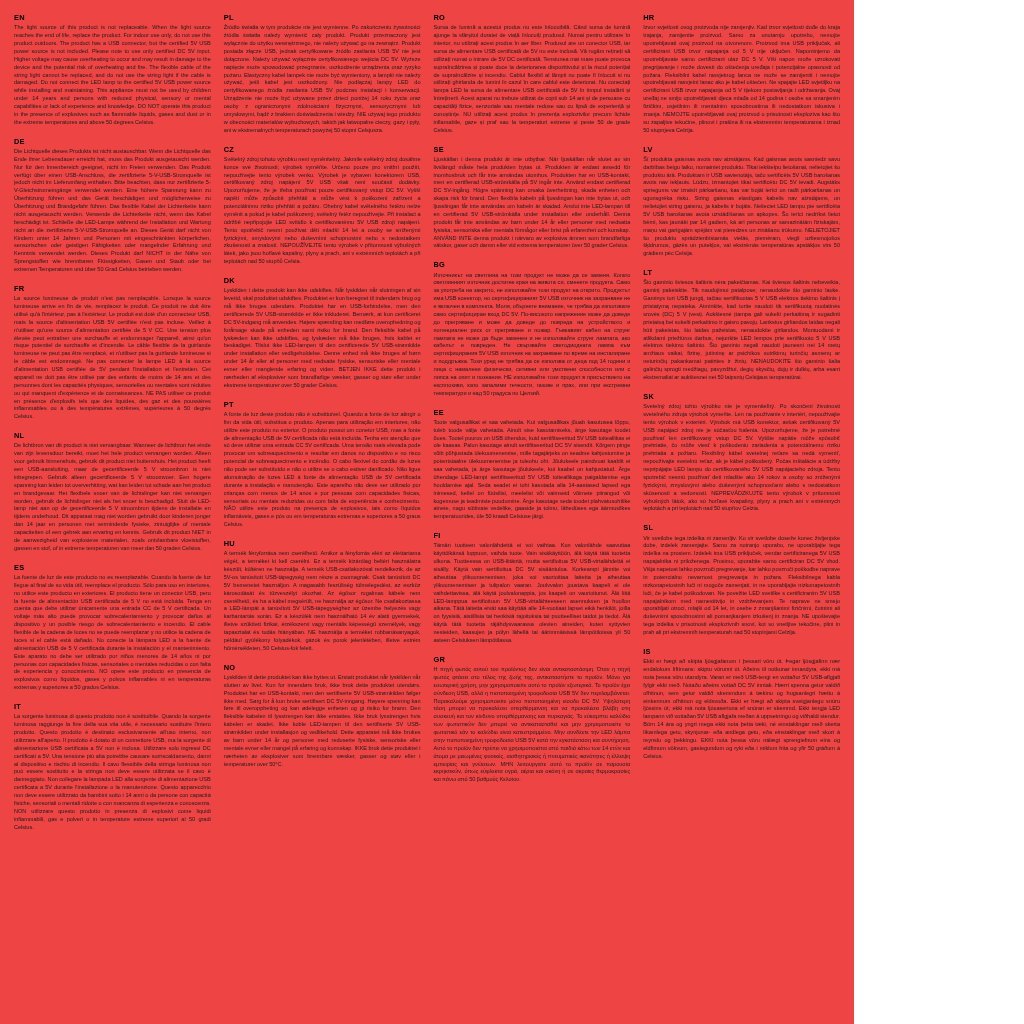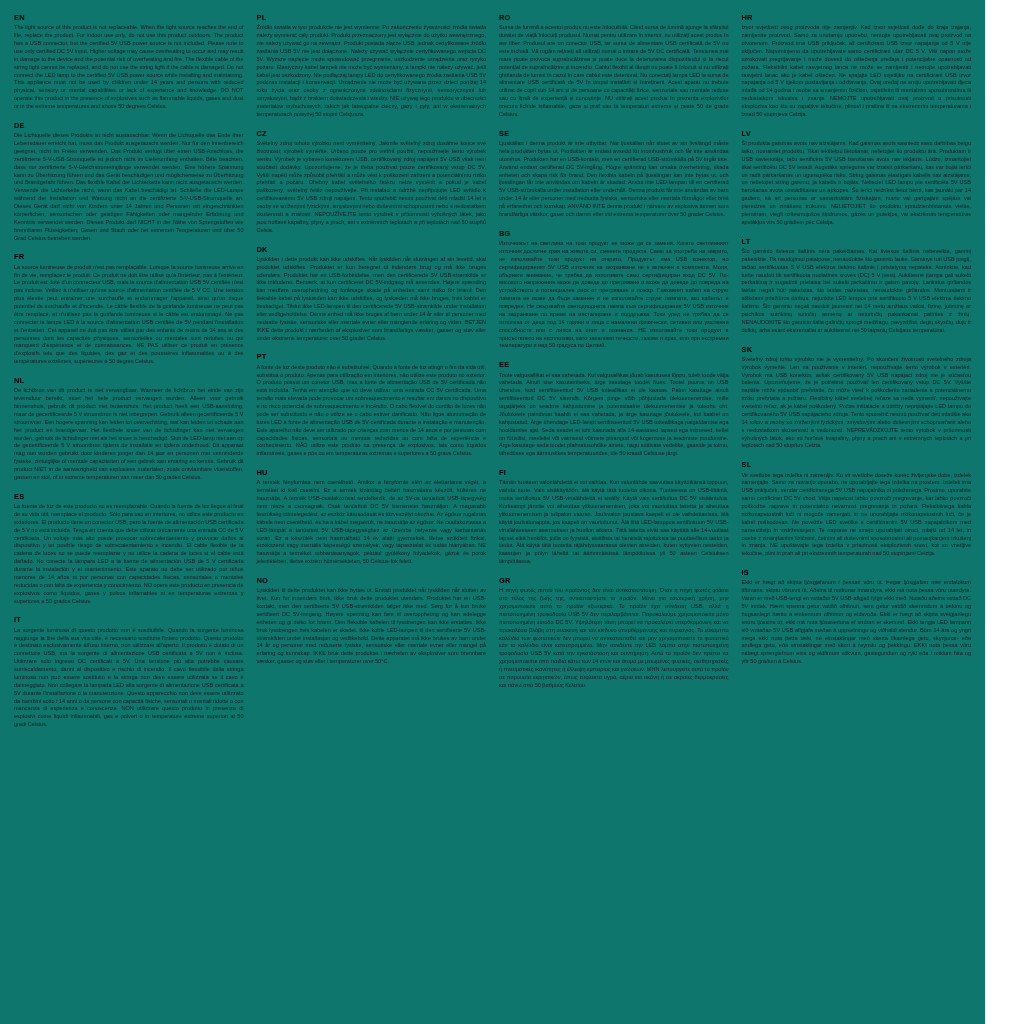--- a/index.html
+++ b/index.html
@@ -8,25 +8,25 @@
     background: #ffffff;
   }
   body {
     width: 1024px;
     height: 1024px;
     font-family: "Liberation Sans", sans-serif;
     color: #1a1a1a;
     overflow: hidden;
   }
   .page {
-    width: 985px;
+    width: 854px;
     height: 1024px;
     box-sizing: border-box;
     padding: 14px 14px 8px 14px;
-    background: #0f766e;
+    background: #ef4444;
   }
   .columns {
     display: flex;
     flex-direction: row;
     gap: 13px;
     height: 100%;
   }
   .col {
     flex: 1 1 0;
     min-width: 0;

